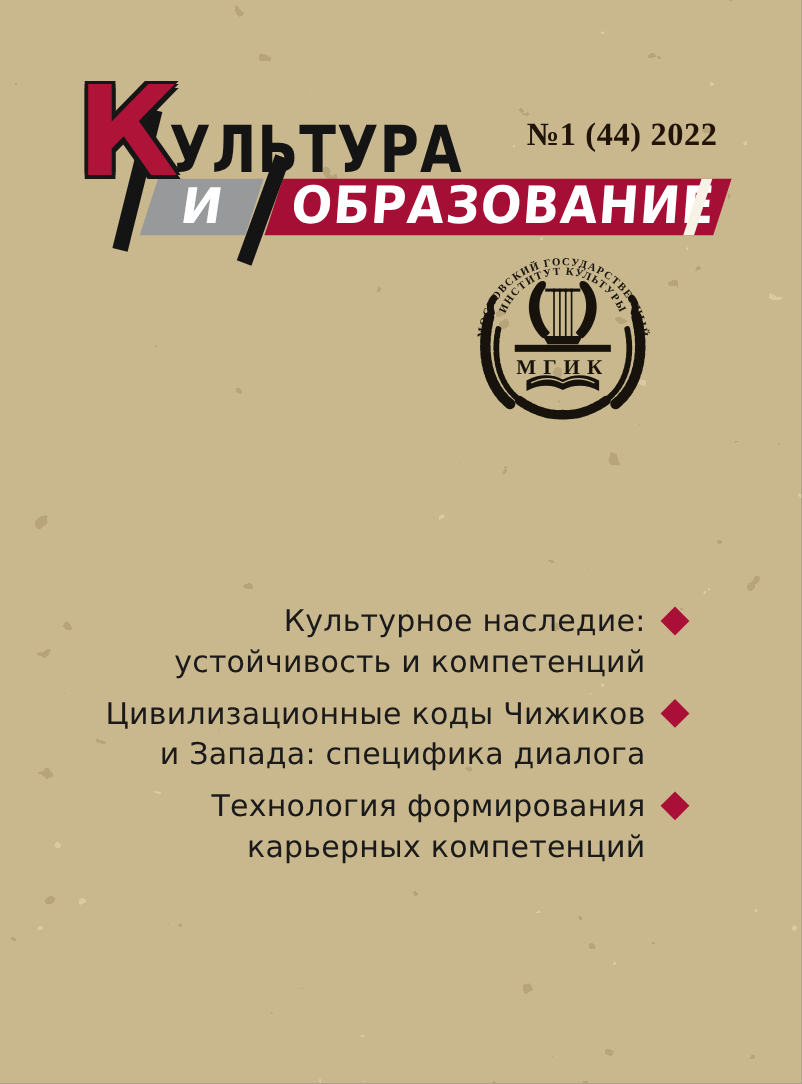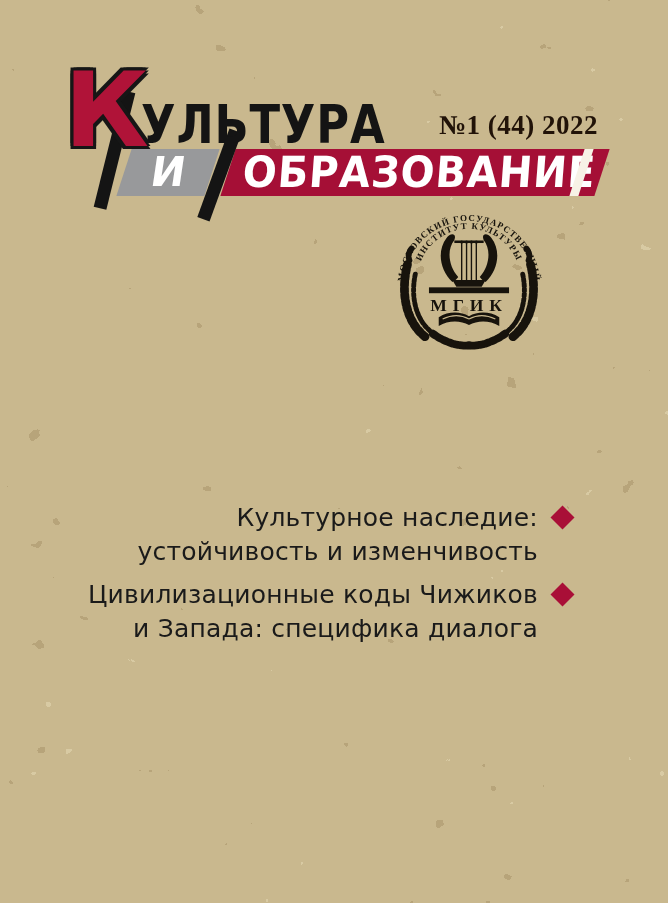--- a/index.html
+++ b/index.html
@@ -30,21 +30,21 @@
     font-size:54px;font-weight:bold;line-height:1;
     color:#141414;letter-spacing:1px;
     text-transform:uppercase;
     transform:scaleX(0.83);transform-origin:left top;
     z-index:3;white-space:nowrap;
   }
   .issue{
     position:absolute;right:70px;top:97px;
     font-family:"Liberation Serif","DejaVu Serif",serif;
     font-weight:bold;font-size:27px;color:#211308;
-    letter-spacing:0.5px;z-index:3;white-space:nowrap;margin-top:13px;
+    letter-spacing:0.5px;z-index:3;white-space:nowrap;
   }
   .band{position:absolute;top:149px;height:47px;z-index:1;}
   .band-gray{left:124px;width:88px;background:#98999B;transform:skewX(-18deg);
     display:flex;align-items:center;justify-content:center;}
   .band-gray .band-txt{
     display:inline-block;transform:skewX(10deg);
     color:#fff;font-weight:bold;font-size:41px;line-height:1;}
   .band-red{left:228px;width:374px;background:#A50F36;transform:skewX(-18deg);
     display:flex;align-items:center;}
   .band-red .band-txt{
@@ -167,33 +167,42 @@
         <path d="M 146,64 C 148,58 146,54 143,51" stroke-width="6" stroke-dasharray="3 2"></path>
       </g>
     </g>
   </svg>
 
   <section class="articles">
 
     <div class="article-item">
       <div class="article-text">
         <span style="display:block">Культурное наследие:</span>
-        <span style="display:block">устойчивость и изменчивость</span>
+        <span style="display:block">устойчивость и компетенций</span>
       </div>
       <div class="diamond-wrap">
         <div class="diamond"></div>
       </div>
     </div>
 
     <div class="article-item">
       <div class="article-text">
         <span style="display:block">Цивилизационные коды Чижиков</span>
         <span style="display:block">и Запада: специфика диалога</span>
       </div>
       <div class="diamond-wrap">
         <div class="diamond"></div>
       </div>
     </div>
 
 
+    <div class="article-item">
+      <div class="article-text">
+        <span style="display:block">Технология формирования</span>
+        <span style="display:block">карьерных компетенций</span>
+      </div>
+      <div class="diamond-wrap">
+        <div class="diamond"></div>
+      </div>
+    </div>
 
   </section>
 </div>
 
 </body></html>

